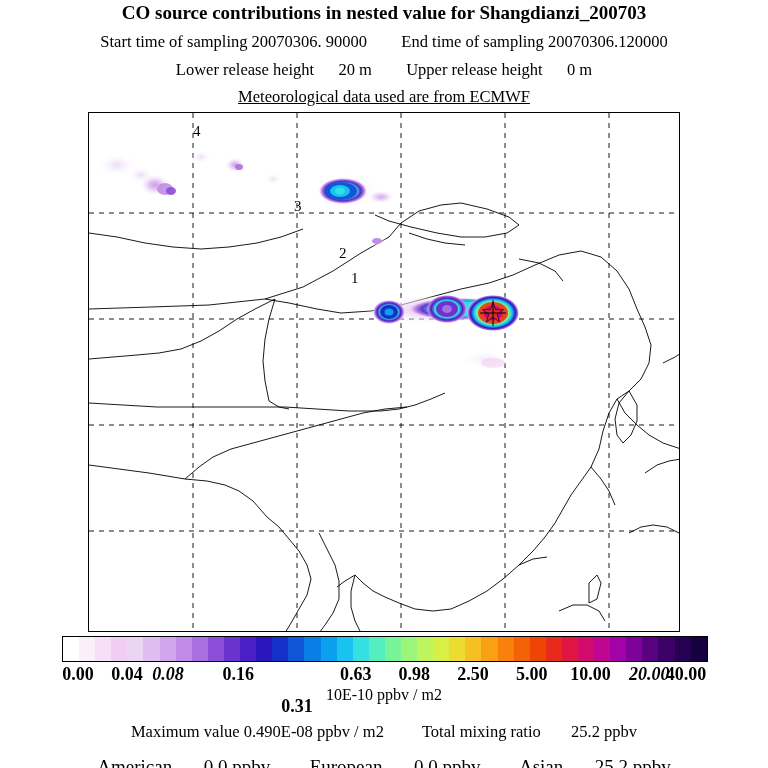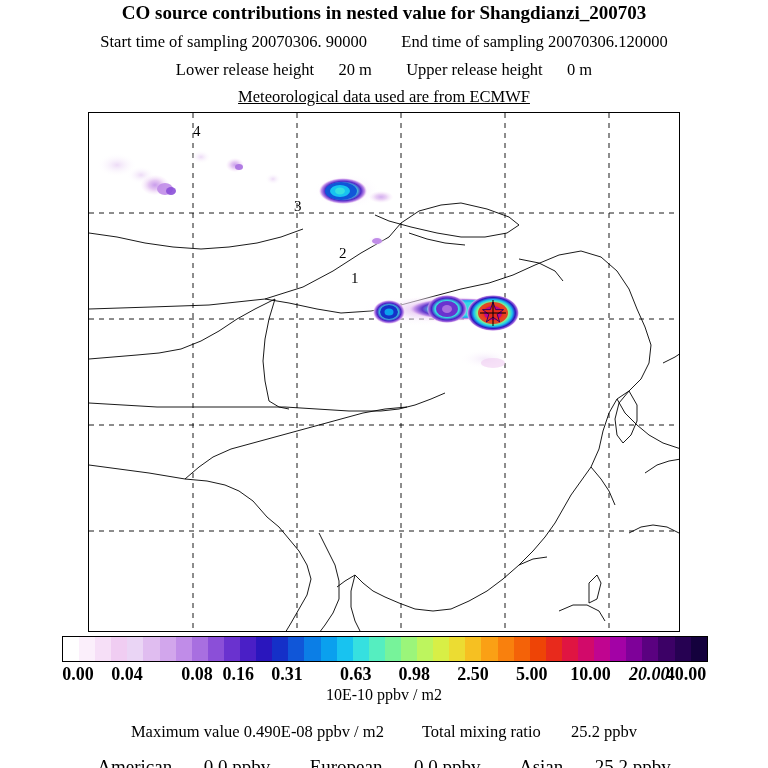--- a/index.html
+++ b/index.html
@@ -299,23 +299,23 @@
     <div style="background: rgb(126, 1, 153);"></div>
     <div style="background: rgb(90, 1, 128);"></div>
     <div style="background: rgb(60, 1, 102);"></div>
     <div style="background: rgb(38, 1, 82);"></div>
     <div style="background: rgb(20, 1, 61);"></div>
   </div>
 
 <div class="cbar-ticks" id="cbar-ticks">
     <span style="left: 78px;">0.00</span>
     <span style="left: 104px; margin-left: 23px;">0.04</span>
-    <span style="left: 197px;">0.08</span>
+    <span style="left: 168px; font-style: italic;">0.08</span>
     <span style="left: 238.182px;">0.16</span>
-    <span style="left: 287px;">0.31</span>
+    <span style="left: 297px; margin-top: 32px;">0.31</span>
     <span style="left: 355.636px;">0.63</span>
     <span style="left: 414.364px;">0.98</span>
     <span style="left: 473.091px;">2.50</span>
     <span style="left: 531.818px;">5.00</span>
     <span style="left: 590.545px;">10.00</span>
     <span style="left: 649.273px; font-style: italic;">20.00</span>
     <span style="left: 686px;">40.00</span>
   </div>
 
 <div class="cbar-unit">10E-10 ppbv / m2</div>

